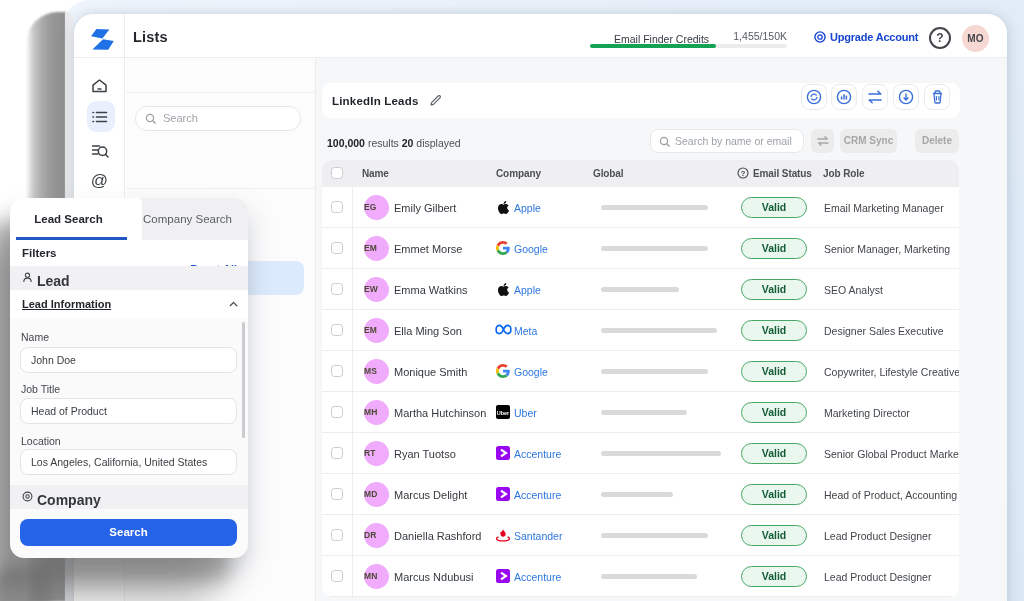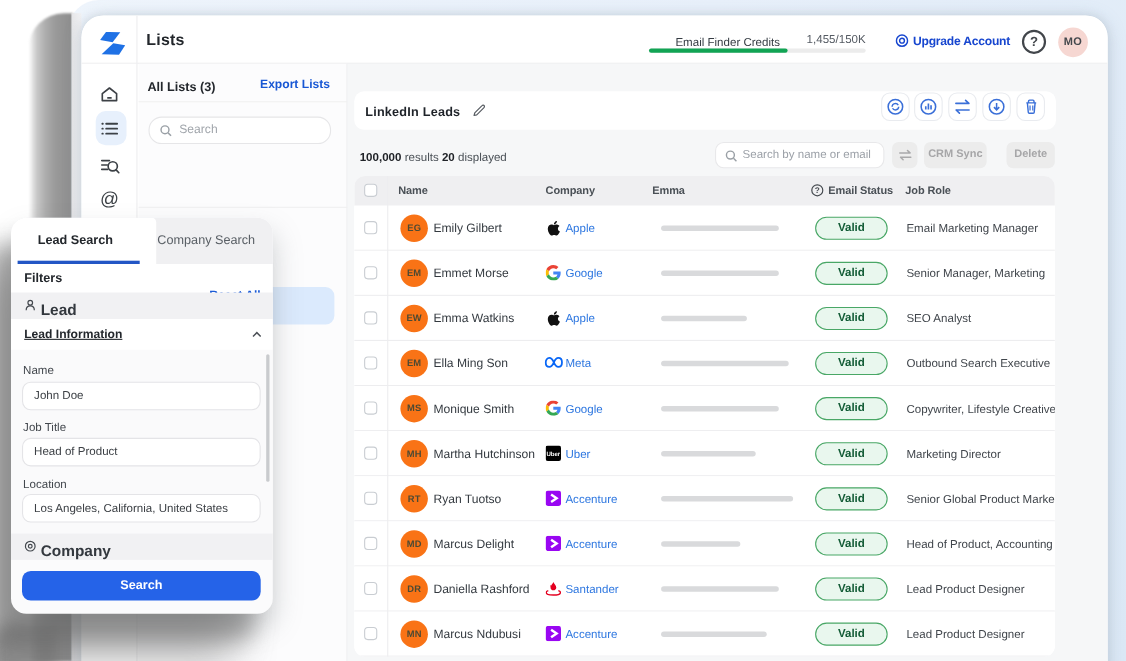--- a/index.html
+++ b/index.html
@@ -76,22 +76,22 @@
     font-size:10px; font-weight:bold; text-align:center; }
 
   
   #tablecard { left:6px; top:102px; width:637px; height:437px; background:#fff; border-radius:10px; overflow:hidden; }
   #thead { left:0; top:0; width:637px; height:27px; background:#efeff1; }
   .th { position:absolute; top:8px; font-size:10px; font-weight:bold; color:#4a5056; letter-spacing:-0.1px; white-space:nowrap; }
   .cb { position:absolute; left:9px; width:12px; height:12px; background:#fff; border:1px solid #c9cdd2; border-radius:3.5px; }
   #vdiv { left:30px; top:0; width:1px; height:437px; background:#ededef; }
   .row { position:absolute; left:0; width:637px; height:41px; border-bottom:1px solid #ededef; background:#fff; }
   .row .cb { top:14px; }
-  .avatar { position:absolute; left:42px; top:8px; width:25px; height:25px; border-radius:50%; background:#f97316;
-    color:#4d4a33; font-size:8.5px; font-weight:bold; text-align:center; line-height:25px; letter-spacing:.2px; }
+  .avatar { position:absolute; left:42px; top:8px; width:25px; height:25px; border-radius:50%; background:#f0abfc;
+    color:#4d4a33; font-size:8.5px; font-weight:bold; text-align:left; line-height:25px; letter-spacing:.2px; }
   .pname { position:absolute; left:72px; top:15px; white-space:nowrap; font-size:11px; color:#343a40; }
   .clogo { position:absolute; left:174px; top:13px; width:14px; height:14px; }
   .cname { position:absolute; left:192px; top:15px; white-space:nowrap; font-size:10.5px; color:#2e77e0; }
   .ebar { position:absolute; left:279px; top:18px; height:5px; background:#d9dadc; border-radius:2.5px; }
   .pill { position:absolute; left:419px; top:10px; width:66px; height:21px; background:#e9f7ee; border:1px solid #49a766;
     border-radius:11px; color:#135c36; font-size:10.5px; font-weight:bold; text-align:center; line-height:19px; }
   .jrole { position:absolute; left:502px; top:15px; white-space:nowrap; font-size:10.5px; color:#41464c; }
   #overlay { left:10px; top:198px; width:238px; height:360px; background:#fbfbfc; border-radius:14px; overflow:hidden;
     box-shadow:-18px 24px 20px rgba(100,100,100,.5), -36px 46px 38px rgba(115,115,115,.42), 2px 12px 24px rgba(130,135,140,.3); }
   #tabsrow { left:0; top:0; width:238px; height:42px; background:#f0f0f2; border-radius:14px 14px 0 0; }
@@ -159,21 +159,20 @@
         <g stroke="#3c4146" stroke-width="1.5" stroke-linecap="round" fill="none">
           <path d="M18.5 4 h7 M18.5 8 h5 M18.5 12 h5.5"></path>
           <circle cx="28.5" cy="9.2" r="4.2"></circle>
           <path d="M31.6 12.4 L34 15"></path>
         </g>
       </svg>
       <div class="railicon" style="top:114px;font-size:17px;color:#3c4146;line-height:17px">@</div>
     </div>
 
     <div id="listpanel" class="abs">
-      <div id="lp-head" class="abs"><span class="t">All Lists (3)</span><span class="e">Export Lists</span></div>
       <div id="lp-div1" class="abs"></div>
       <div id="lp-search" class="abs">Search
         <svg class="abs" style="left:9px;top:6px" width="12" height="12" viewBox="0 0 12 12">
           <circle cx="5" cy="5" r="3.6" fill="none" stroke="#9aa0a6" stroke-width="1.3"></circle>
           <path d="M7.8 7.8 L10.5 10.5" stroke="#9aa0a6" stroke-width="1.3"></path>
         </svg>
       </div>
       <div id="lp-div2" class="abs"></div>
       <div id="lp-sel" class="abs"></div>
     </div>
@@ -236,21 +235,21 @@
         </svg>
       </div>
       <div class="graybtn" style="left:524px;width:57px;line-height:24px">CRM Sync</div>
       <div class="graybtn" style="left:599px;width:44px;line-height:24px">Delete</div>
 
       <div id="tablecard" class="abs">
         <div id="thead" class="abs">
           <div class="cb" style="top:7px"></div>
           <div class="th" style="left:40px">Name</div>
           <div class="th" style="left:174px">Company</div>
-          <div class="th" style="left:271px">Emma</div>
+          <div class="th" style="left:271px">Global</div>
           <div class="th" style="left:431px">Email Status</div>
           <svg class="abs" style="left:415px;top:7px" width="12" height="12" viewBox="0 0 12 12">
             <circle cx="6" cy="6" r="5" fill="none" stroke="#44494f" stroke-width="1.1"></circle>
             <text x="6" y="8.6" font-size="7.5" font-weight="bold" fill="#44494f" text-anchor="middle">?</text>
           </svg>
           <div class="th" style="left:501px">Job Role</div>
         </div>
         <div id="rows">
           <div class="row" style="top:27px">
     <div class="cb"></div>
@@ -302,21 +301,21 @@
     <div class="avatar">EM</div>
     <div class="pname">Ella Ming Son</div>
     <div class="clogo">
               <svg width="17" height="11" viewBox="0 0 20 12" style="position:absolute;left:-1px;top:1px">
                 <path d="M10 6 C8.5 2.5 7 1.2 5.2 1.2 2.9 1.2 1.3 3.2 1.3 6 s1.6 4.8 3.9 4.8 c1.8 0 3.3-1.3 4.8-4.8 1.5-3.5 3-4.8 4.8-4.8 2.3 0 3.9 2 3.9 4.8 s-1.6 4.8-3.9 4.8 c-1.8 0-3.3-1.3-4.8-4.8" fill="none" stroke="#0866f6" stroke-width="1.9" stroke-linecap="round"></path>
               </svg>
             </div>
     <div class="cname">Meta</div>
     <div class="ebar" style="width:116px"></div>
     <div class="pill">Valid</div>
-    <div class="jrole">Outbound Search Executive</div>
+    <div class="jrole">Designer Sales Executive</div>
   </div>
           <div class="row" style="top:191px">
     <div class="cb"></div>
     <div class="avatar">MS</div>
     <div class="pname">Monique Smith</div>
     <div class="clogo">
               <svg width="14" height="14" viewBox="0 0 48 48" style="position:absolute;left:0;top:0">
                 <path fill="#EA4335" d="M24 9.5c3.54 0 6.71 1.22 9.21 3.6l6.85-6.85C35.9 2.38 30.47 0 24 0 14.62 0 6.51 5.38 2.56 13.22l7.98 6.19C12.43 13.72 17.74 9.5 24 9.5z"></path>
                 <path fill="#4285F4" d="M46.98 24.55c0-1.57-.15-3.09-.38-4.55H24v9.02h12.94c-.58 2.96-2.26 5.48-4.78 7.18l7.73 6c4.51-4.18 7.09-10.36 7.09-17.65z"></path>
                 <path fill="#FBBC05" d="M10.53 28.59c-.48-1.45-.76-2.99-.76-4.59s.27-3.14.76-4.59l-7.98-6.19C.92 16.46 0 20.12 0 24c0 3.88.92 7.54 2.56 10.78l7.97-6.19z"></path>

